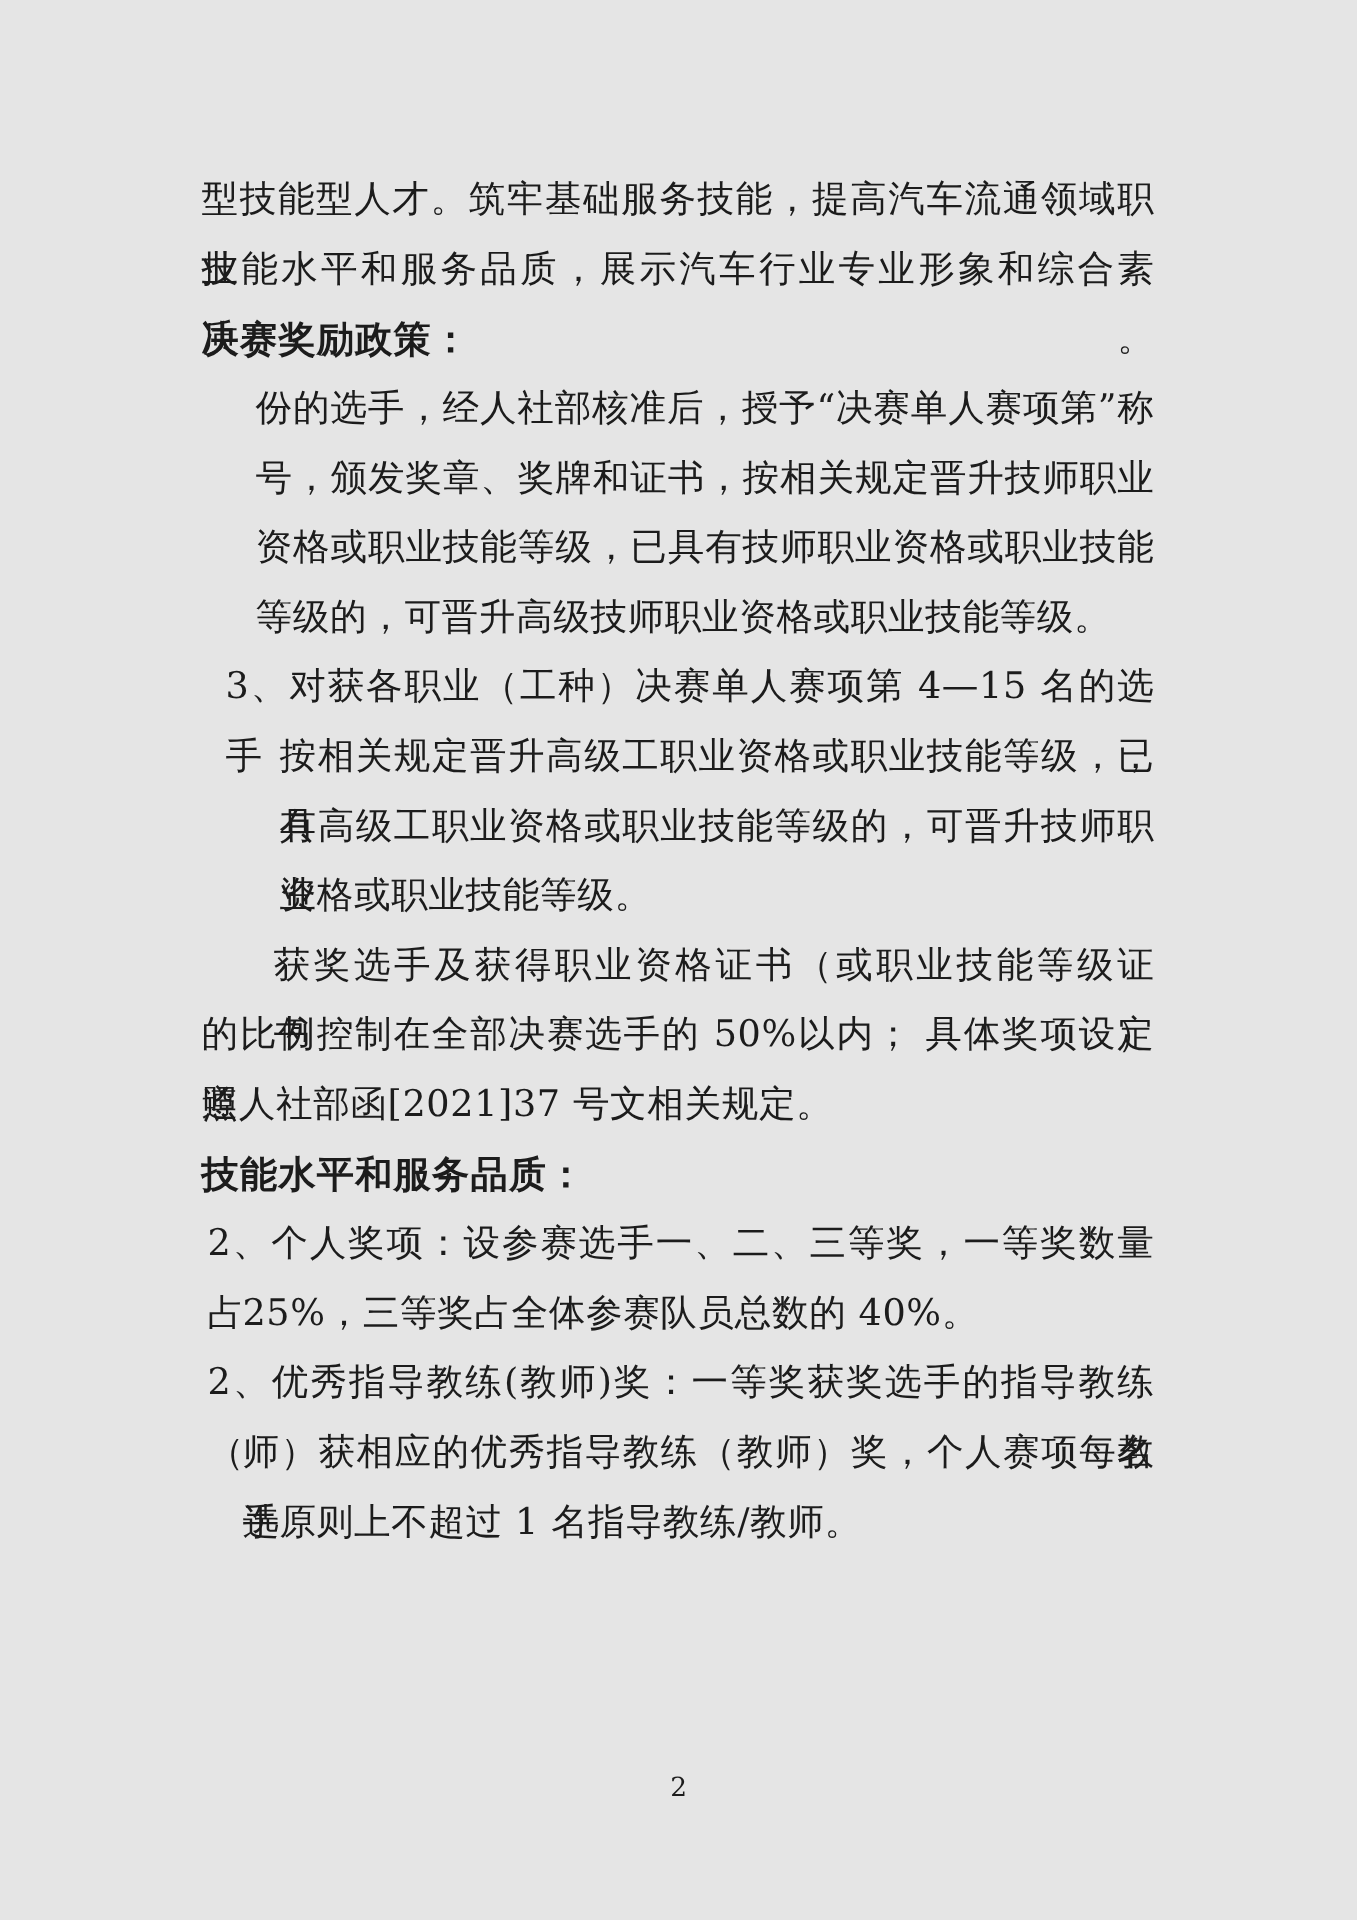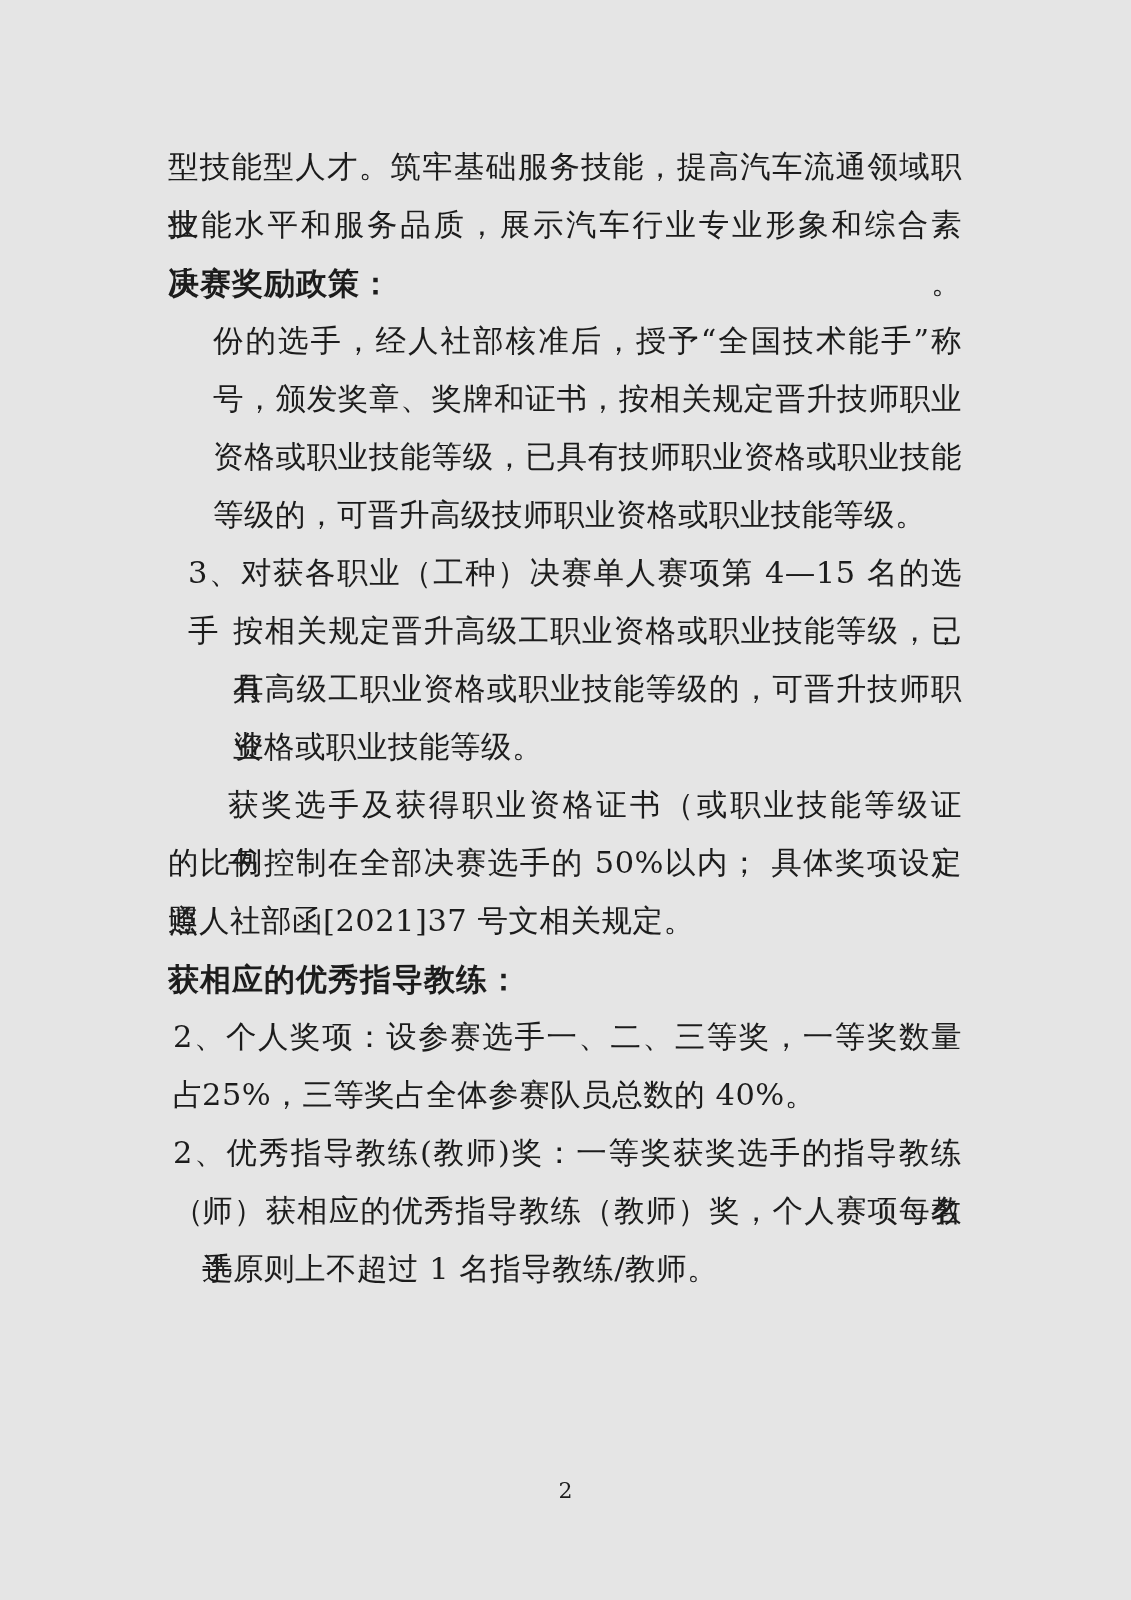--- a/index.html
+++ b/index.html
@@ -54,32 +54,32 @@
   }
 </style>
 </head>
 <body>
 
 <div class="page">
   <div class="content">
       <div class="line body j">型技能型人才。筑牢基础服务技能，提高汽车流通领域职业</div>
       <div class="line body j">技能水平和服务品质，展示汽车行业专业形象和综合素质。</div>
       <div class="line heading">决赛奖励政策：</div>
-      <div class="line item1-cont j">份的选手，经人社部核准后，授予“全国技术能手”称</div>
+      <div class="line item1-cont j">份的选手，经人社部核准后，授予“决赛单人赛项第”称</div>
       <div class="line item1-cont j">号，颁发奖章、奖牌和证书，按相关规定晋升技师职业</div>
       <div class="line item1-cont j">资格或职业技能等级，已具有技师职业资格或职业技能</div>
       <div class="line item1-cont">等级的，可晋升高级技师职业资格或职业技能等级。</div>
       <div class="line item2-first j">3、对获各职业（工种）决赛单人赛项第 4—15 名的选手，</div>
       <div class="line item2-cont j">按相关规定晋升高级工职业资格或职业技能等级，已具</div>
       <div class="line item2-cont j">有高级工职业资格或职业技能等级的，可晋升技师职业</div>
       <div class="line item2-cont">资格或职业技能等级。</div>
       <div class="line para-first j">获奖选手及获得职业资格证书（或职业技能等级证书）</div>
       <div class="line body j">的比例控制在全部决赛选手的 50%以内； 具体奖项设定遵</div>
       <div class="line body">照人社部函[2021]37 号文相关规定。</div>
-      <div class="line heading">获相应的优秀指导教练：</div>
+      <div class="line heading">技能水平和服务品质：</div>
       <div class="line list2-first j">2、个人奖项：设参赛选手一、二、三等奖，一等奖数量占</div>
       <div class="line list2-cont">25%，三等奖占全体参赛队员总数的 40%。</div>
       <div class="line list2-first j">2、优秀指导教练(教师)奖：一等奖获奖选手的指导教练（教</div>
       <div class="line list2-cont j">师）获相应的优秀指导教练（教师）奖，个人赛项每名选</div>
       <div class="line list2-cont">手原则上不超过 1 名指导教练/教师。</div>
     </div>
   <div class="page-number">2</div>
 </div>
 
 </body></html>

